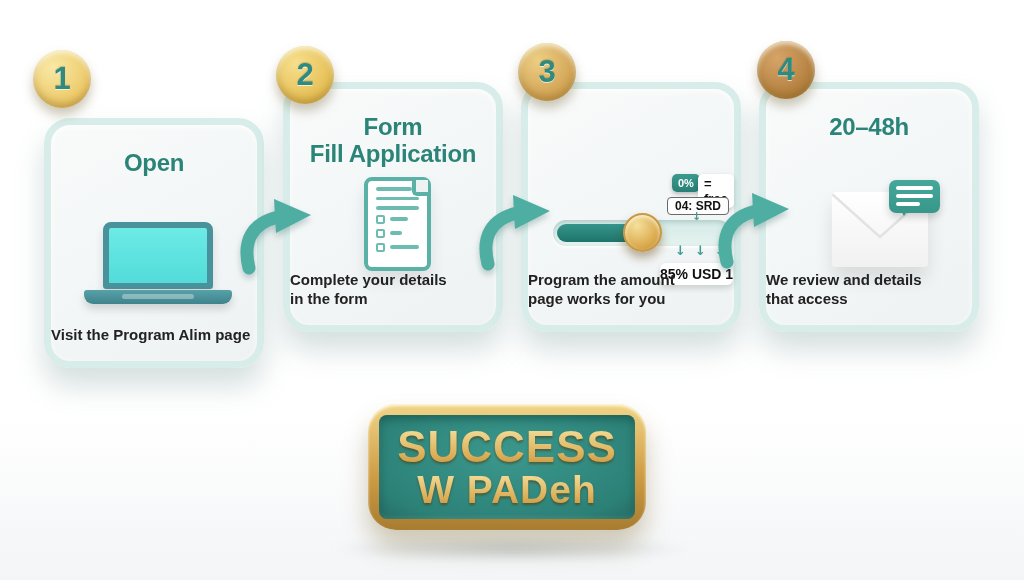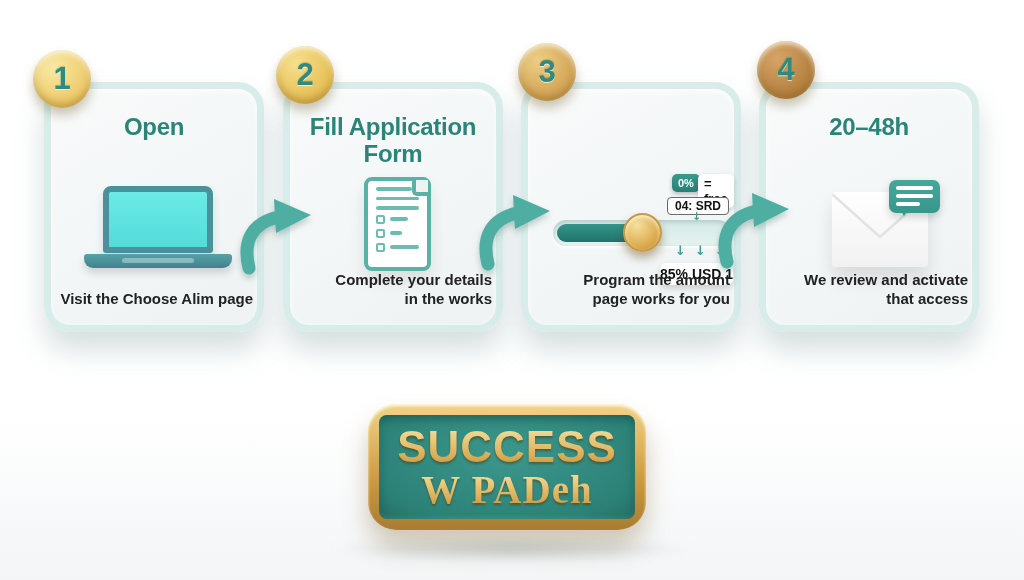--- a/index.html
+++ b/index.html
@@ -10,41 +10,41 @@
     font-family:"Liberation Sans", sans-serif;
   }
 
   
   .card {
     position:absolute; top:82px; width:220px; height:250px;
     background:linear-gradient(150deg,#f9fbfb,#eef2f2);
     border:7px solid #d8edea; border-radius:26px;
     box-shadow:0 18px 28px rgba(120,150,150,.30), inset 0 2px 6px rgba(255,255,255,.85);
   }
-  .card1 { left:44px; }  .card2 { left:283px; }  .card3 { left:521px; }  .card4 { left:759px; }
+  .card1 { left:44px;margin-top:36px; }  .card2 { left:283px; }  .card3 { left:521px; }  .card4 { left:759px; }
 
   .coin {
     position:absolute; width:58px; height:58px; border-radius:50%;
     display:flex; align-items:center; justify-content:center;
     font-size:31px; font-weight:bold; color:#2f8a80;
     text-shadow:0 1px 0 rgba(255,255,250,.65), 0 -1px 1px rgba(90,70,20,.25);
     box-shadow:0 7px 11px rgba(110,95,45,.35), inset 0 -5px 7px rgba(130,95,30,.35), inset 0 3px 5px rgba(255,255,245,.75);
     z-index:5;
   }
   .coin1 { left:33px;  top:50px; background:radial-gradient(circle at 35% 30%, #f9e9a6, #edc968 68%, #d9ad52); }
   .coin2 { left:276px; top:46px; background:radial-gradient(circle at 35% 30%, #f6df8d, #e6bf55 68%, #d2a247); }
   .coin3 { left:518px; top:43px; background:radial-gradient(circle at 35% 30%, #ecce84, #d2a455 68%, #b98a43); }
   .coin4 { left:757px; top:41px; background:radial-gradient(circle at 35% 30%, #d6a468, #b3803f 68%, #93642e); }
 
   .title {
     margin-top:25px; text-align:center; color:#2b8478; font-weight:bold;
     font-size:24px; line-height:1.12; letter-spacing:-0.3px;
   }
   .caption {
-    position:absolute; left:0; right:4px; bottom:17px; text-align:right;
+    position:absolute; left:0; right:4px; bottom:17px; text-align:left;
     color:#222; font-weight:bold; font-size:15px; line-height:1.28;
   }
   .caption span { display:block; }
 
   
   .flow-arrow { position:absolute; width:80px; height:90px; z-index:4;
     filter:drop-shadow(0 4px 3px rgba(70,120,115,.35)); }
   .a1 { left:236px; top:186px; } .a2 { left:475px; top:182px; } .a3 { left:714px; top:180px; }
 
   
@@ -114,51 +114,51 @@
     box-shadow:0 16px 24px rgba(140,120,70,.38), inset 0 2px 3px rgba(255,255,235,.85); }
   .badge-inner { position:absolute; inset:11px; border-radius:8px;
     background:radial-gradient(ellipse at 50% 38%, #3b978c, #2c8177 78%, #256c64);
     box-shadow:inset 0 4px 9px rgba(0,45,40,.38), inset 0 -2px 4px rgba(255,255,255,.12);
     display:flex; flex-direction:column; align-items:center; justify-content:center; }
   .badge-line { font-weight:bold; letter-spacing:1px; line-height:1.04;
     background:linear-gradient(#f7e4a2,#dcae57 68%,#c2913d);
     -webkit-background-clip:text; background-clip:text; color:transparent;
     filter:drop-shadow(0 2px 1px rgba(80,55,10,.55)); }
   .badge-line.l1 { font-size:44px; }
-  .badge-line.l2 { font-size:39px;font-family:Liberation Serif, serif; }
+  .badge-line.l2 { font-size:39px; }
 
   .floor-shadow { position:absolute; left:328px; top:536px; width:368px; height:26px;
     background:radial-gradient(ellipse, rgba(150,165,170,.48), rgba(150,165,170,0) 70%);
     filter:blur(4px); }
 </style>
 </head>
 <body>
 
 <div class="stage">
 
   <div class="card card1">
     <div class="title">
       <div>Open</div>
     </div>
     <div class="laptop-screen"></div>
     <div class="laptop-base">
       <div class="laptop-keys"></div>
     </div>
     <div class="caption">
-      <span>Visit the Choose Alim page</span>
+      <span>Visit the Program Alim page</span>
     </div>
   </div>
   <div class="coin coin1">
     <span>1</span>
   </div>
 
   <div class="card card2">
     <div class="title">
+      <div>Form</div>
       <div>Fill Application</div>
-      <div>Form</div>
     </div>
     <div class="doc">
       <div class="doc-fold"></div>
       <div class="doc-line" style="width:36px;"></div>
       <div class="doc-line"></div>
       <div class="doc-line"></div>
       <div class="doc-row">
           <div class="doc-box"></div>
           <div class="doc-seg" style="width:18px;"></div>
         </div>
@@ -166,21 +166,21 @@
           <div class="doc-box"></div>
           <div class="doc-seg" style="width:12px;"></div>
         </div>
       <div class="doc-row">
           <div class="doc-box"></div>
           <div class="doc-seg" style="width:32px;"></div>
         </div>
     </div>
     <div class="caption">
       <span>Complete your details</span>
-      <span>in the works</span>
+      <span>in the form</span>
     </div>
   </div>
   <div class="coin coin2">
     <span>2</span>
   </div>
 
   <div class="card card3">
     <div class="chip-zero">0%</div>
     <div class="chip-free">= free</div>
     <div class="chip-mid">04: SRD</div>
@@ -213,21 +213,21 @@
         <path d="M0,2 L48,45 L96,2" fill="none" stroke="#e3e3e3" stroke-width="2.5"></path>
       </svg>
     </div>
     <div class="bubble">
       <div class="bubble-bar"></div>
       <div class="bubble-bar"></div>
       <div class="bubble-bar b3"></div>
       <div class="bubble-tail"></div>
     </div>
     <div class="caption">
-      <span>We review and activate</span>
+      <span>We review and details</span>
       <span>that access</span>
     </div>
   </div>
   <div class="coin coin4">
     <span>4</span>
   </div>
 
   <svg class="flow-arrow a1" viewBox="0 0 80 90">
     <path d="M13,82 C6,54 17,37 42,31" stroke="#4fAEa2" stroke-width="13" fill="none" stroke-linecap="round"></path>
     <polygon points="38,13 75,29 40,47" fill="#4faea2"></polygon>

